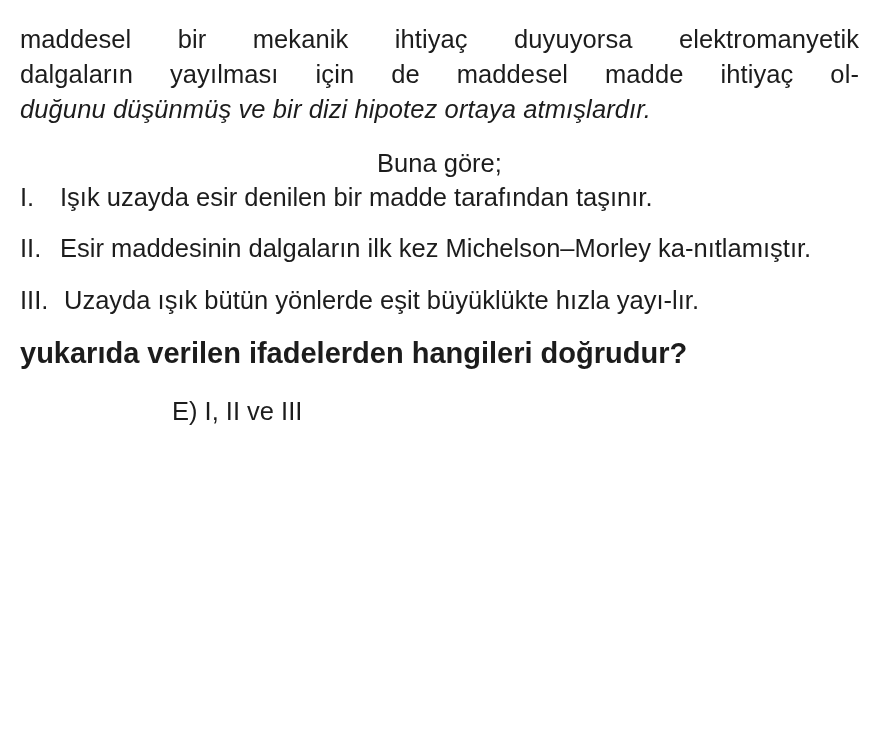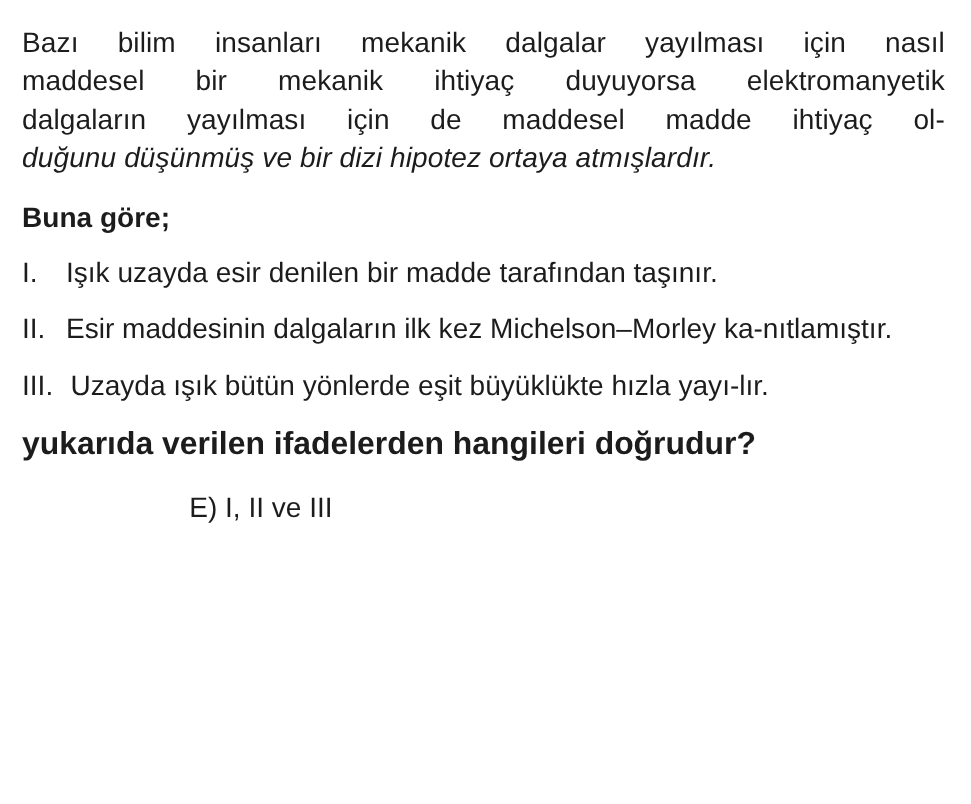--- a/index.html
+++ b/index.html
@@ -27,23 +27,24 @@
     text-align-last: justify;
     letter-spacing: 0.1px;
     margin: 0 0 20px 0;
   }
   .intro .lastline {
     text-align-last: left;
     font-style: italic;
   }
   .bold-line {
     font-size: 25.5px;
-    font-weight: bold;
+    font-weight: normal;
     line-height: 1.3;
-    margin: 0 0 16px 0;
+    margin: 0 0 0 0;
+    text-align: center;
   }
   .statements {
     margin: 0 0 6px 0;
   }
   .stmt {
     display: flex;
     align-items: flex-start;
     font-size: 25.5px;
     line-height: 1.35;
     margin-bottom: 17px;
@@ -84,21 +85,20 @@
   .choice {
     white-space: nowrap;
   }
 </style>
 </head>
 <body>
 
 <div class="page">
 
   <div class="intro">
-    <div>Bazı bilim insanları mekanik dalgalar yayılması için nasıl</div>
     <div>maddesel bir mekanik ihtiyaç duyuyorsa elektromanyetik</div>
     <div>dalgaların yayılması için de maddesel madde ihtiyaç ol-</div>
     <div class="lastline">duğunu düşünmüş ve bir dizi hipotez ortaya atmışlardır.</div>
   </div>
 
   <div class="bold-line">Buna göre;</div>
 
   <div class="statements">
     <div class="stmt">
       <span class="num">I.</span>

